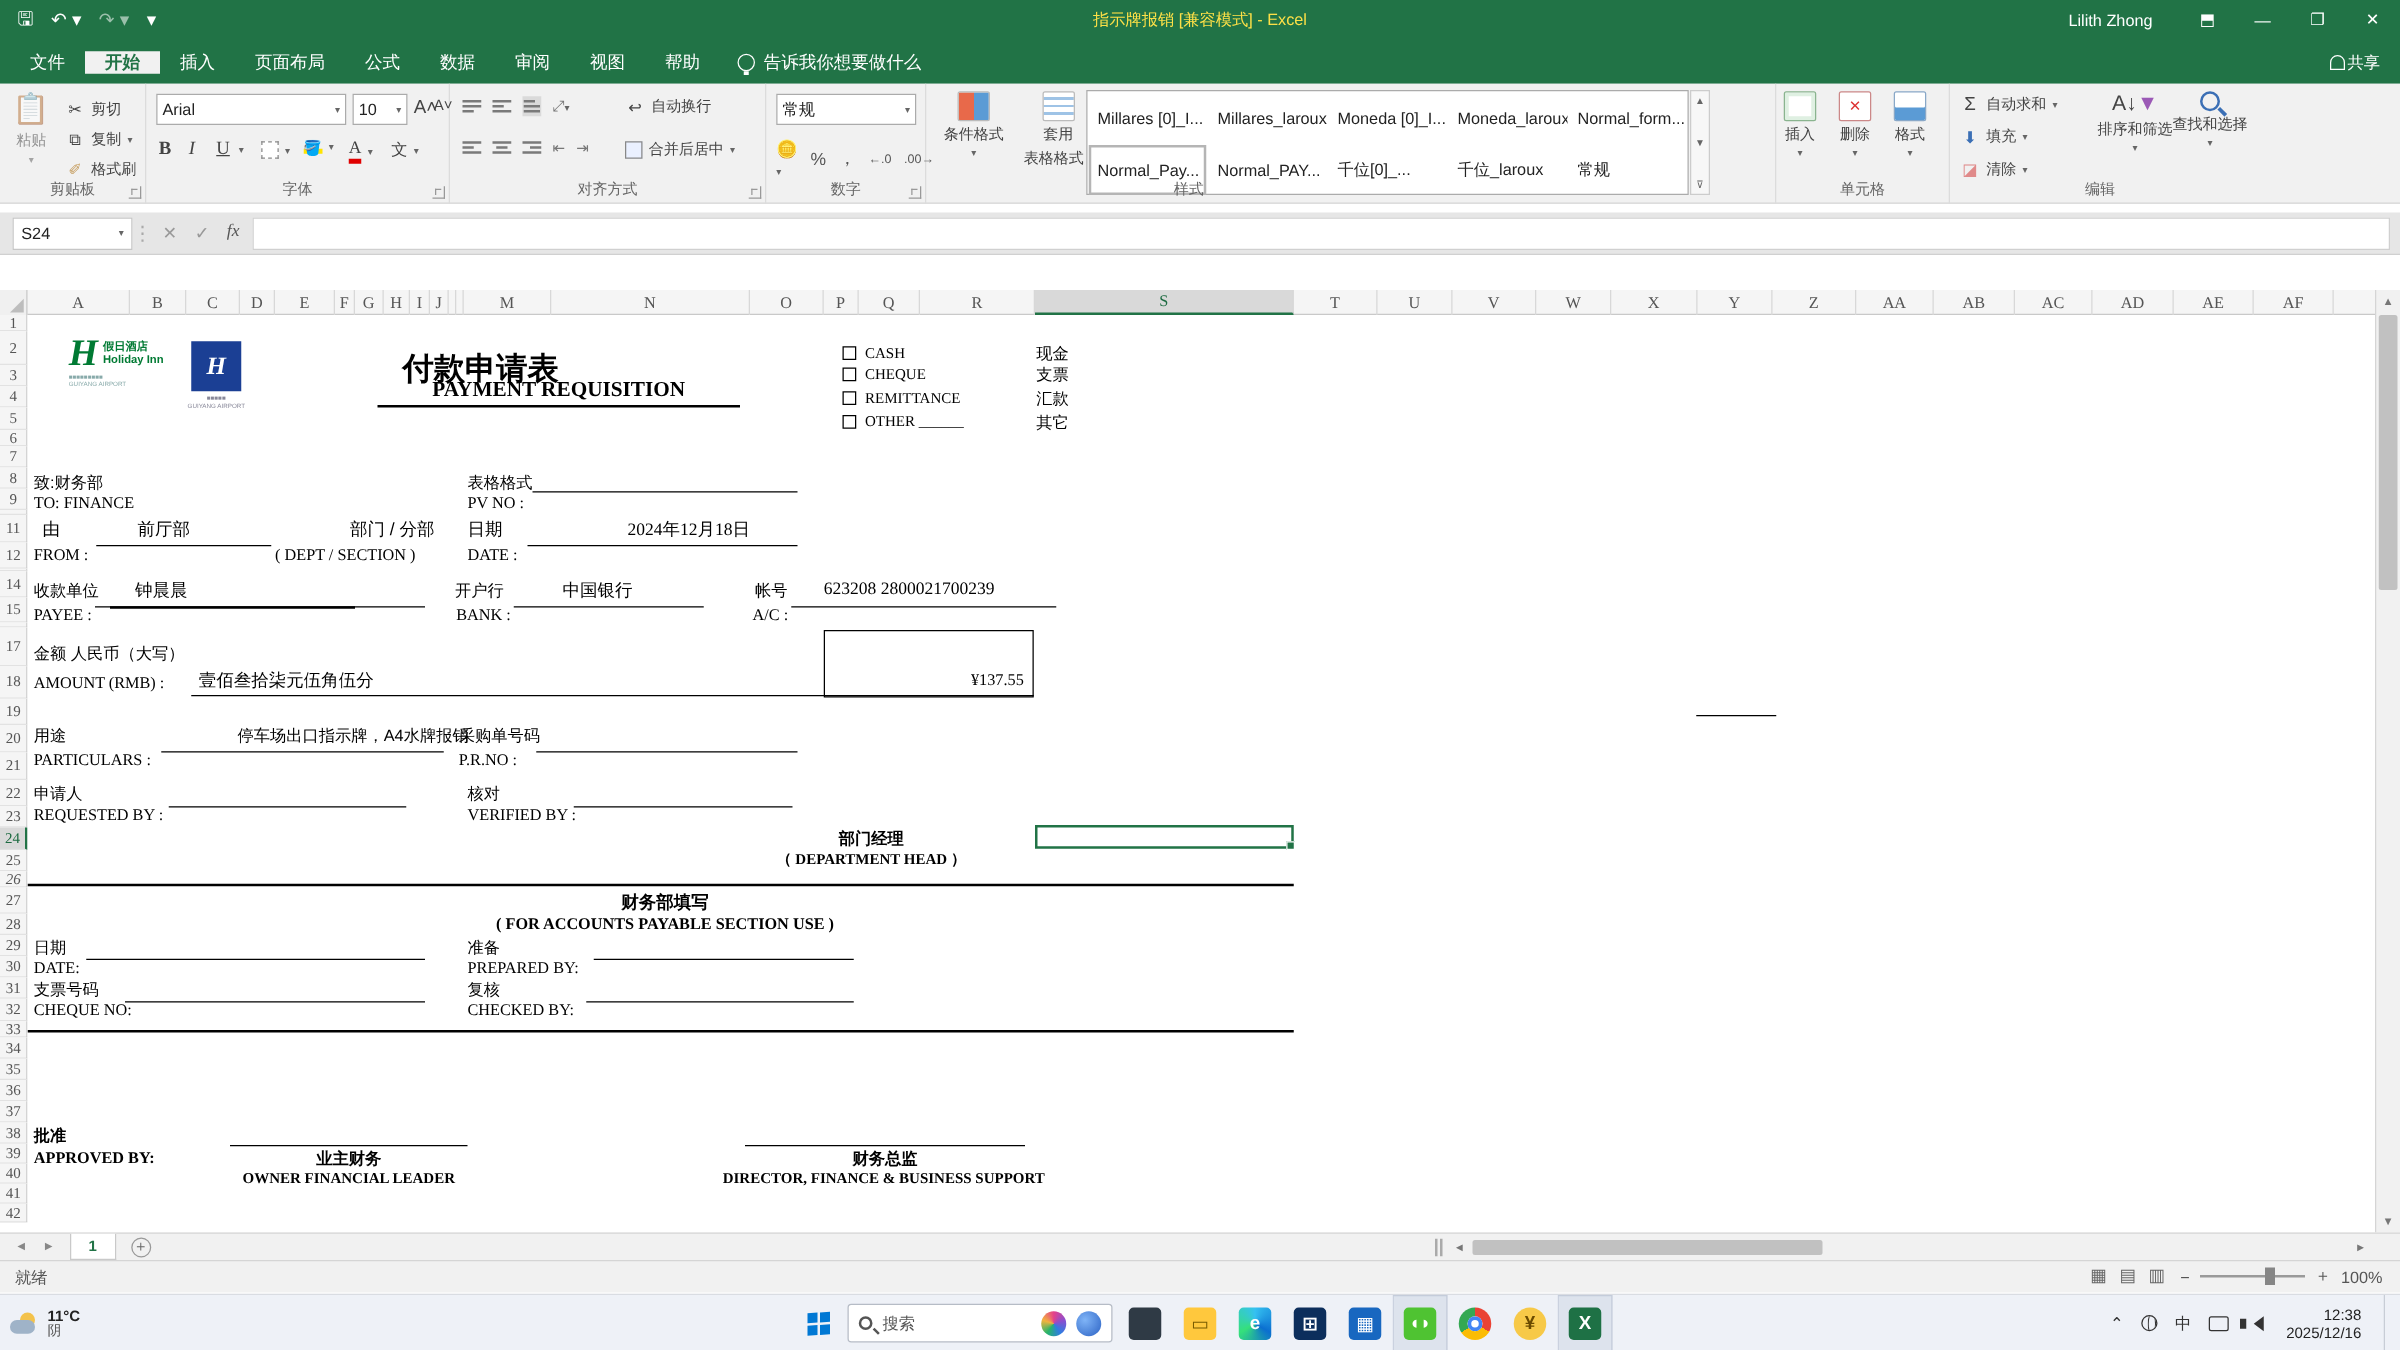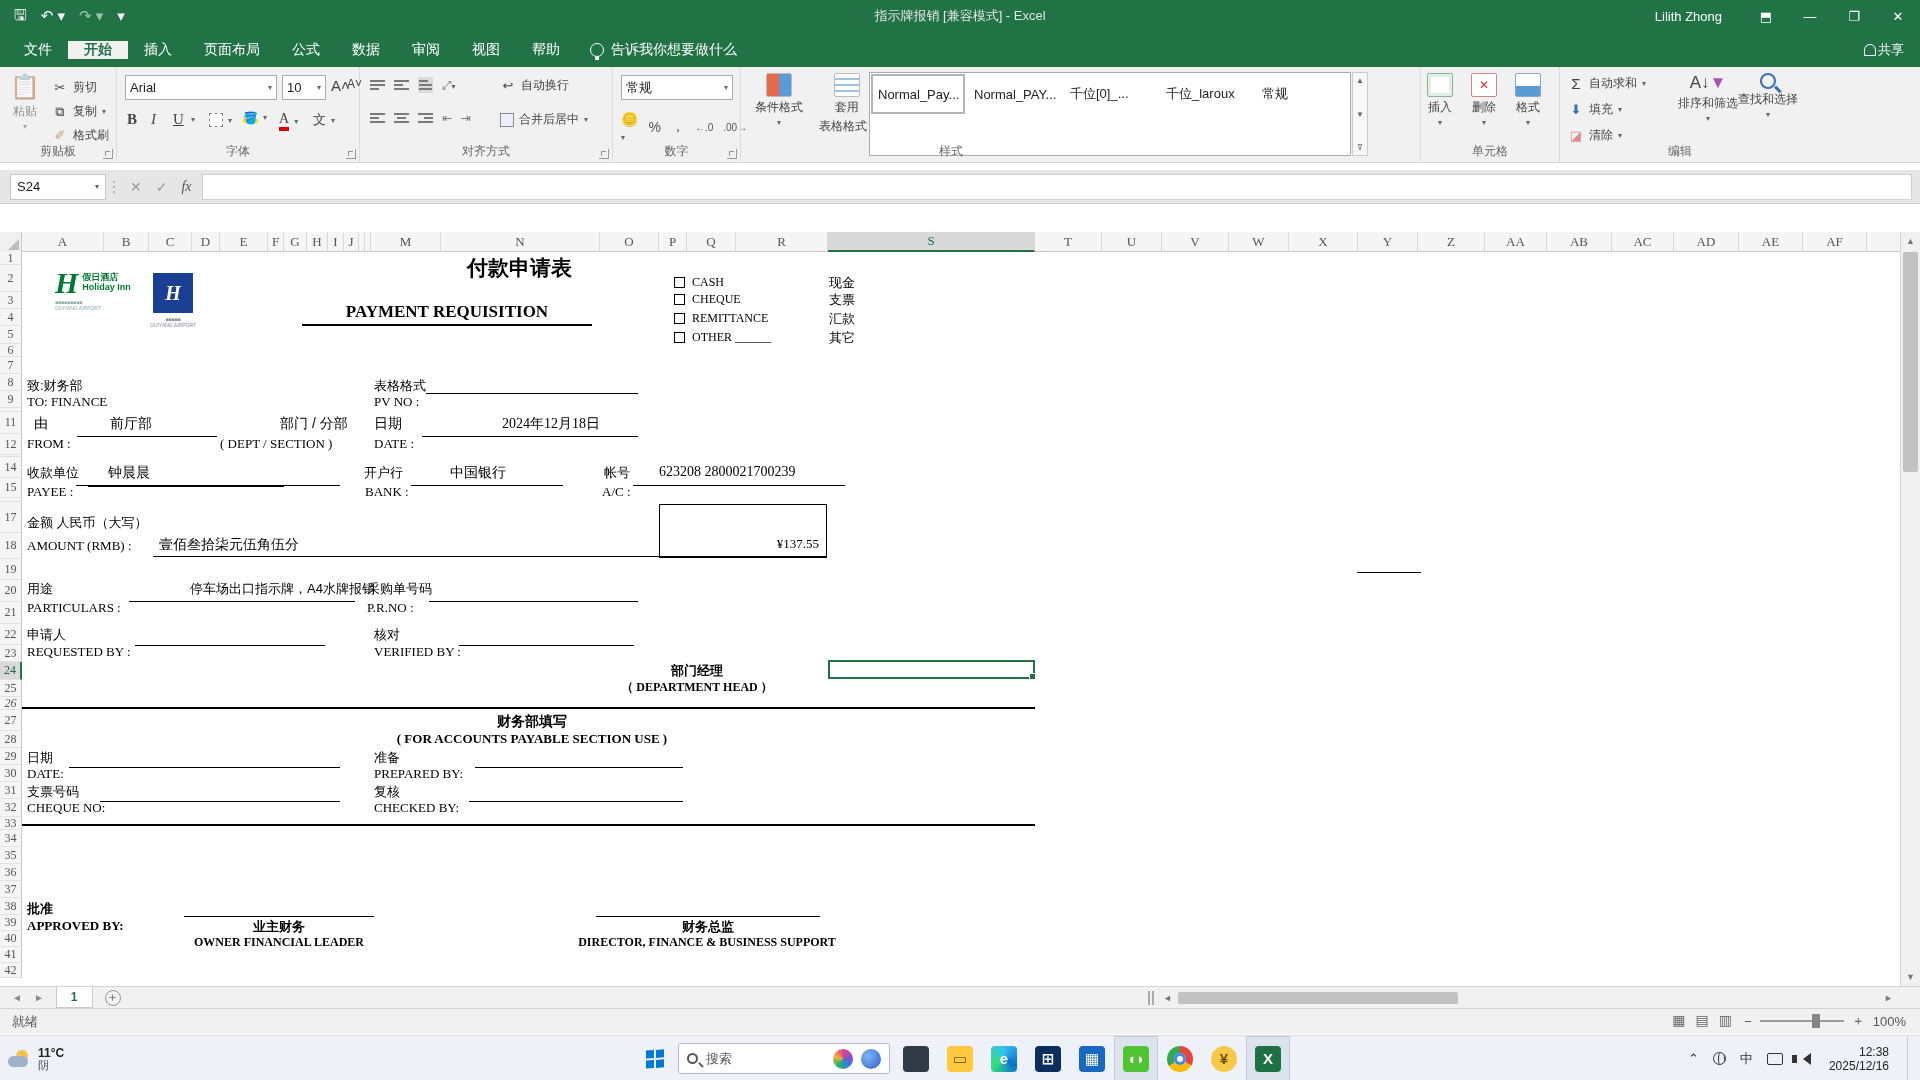--- a/index.html
+++ b/index.html
@@ -5,21 +5,21 @@
   * { margin:0; padding:0; box-sizing:border-box; }
   html,body { width:1920px; height:1080px; overflow:hidden; background:#fff;
               font-family:"Liberation Sans","DejaVu Sans",sans-serif; }
   #app { position:relative; width:1920px; height:1080px; }
 
   
   .titlebar { position:absolute; left:0; top:0; width:1920px; height:32px; background:#217346; color:#fff; }
   .qat { position:absolute; left:14px; top:0; height:32px; display:flex; align-items:center; gap:14px; font-size:15px; color:#fff; }
   .qat span { cursor:default; }
   .qat .dim { opacity:.55; }
-  .win-title { position:absolute; left:0; right:0; top:0; height:32px; text-align:center; line-height:32px; font-size:13px; color:#e5e5e5; }
+  .win-title { position:absolute; left:0; right:0; top:0; height:32px; text-align:center; line-height:32px; font-size:13px; color:#fde047; }
   .tb-right { position:absolute; right:0; top:0; height:32px; display:flex; align-items:center; }
   .tb-user { font-size:13px; margin-right:22px; }
   .tb-btn { width:44px; height:32px; display:flex; align-items:center; justify-content:center; font-size:13px; }
 
   
   .tabrow { position:absolute; left:0; top:32px; width:1920px; height:35px; background:#217346; }
   .rtabs { position:absolute; left:8px; top:0; height:35px; display:flex; align-items:center; }
   .rtab { padding:0 16px; display:flex; align-items:center; font-size:14px; color:#fff; cursor:default; }
   .rtab.active { background:#f1f1f1; color:#217346; font-weight:bold; }
   .tellme { display:flex; align-items:center; gap:7px; color:#fff; font-size:14px; padding:0 14px; }
@@ -327,20 +327,27 @@
         <span class="tile" style="background:linear-gradient(90deg,#e8694a 50%,#5b9bd5 50%);border:1px solid #bbb;"></span>
         <span>条件格式</span>
           <span class="dd">▾</span>
       </div>
       <div class="bigbtn" style="left:78px;top:6px;">
         <span class="tile" style="background:repeating-linear-gradient(0deg,#fff,#fff 4px,#9ec3e6 4px,#9ec3e6 6px);border:1px solid #bbb;"></span>
         <span>套用</span>
         <span><span>表格格式</span> <span class="dd">▾</span></span>
       </div>
       <div class="stylebox" style="left:128px;">
+        <div class="stylerow" id="stylerow1">
+            <div class="styleitem">Millares [0]_I...</div>
+            <div class="styleitem">Millares_laroux</div>
+            <div class="styleitem">Moneda [0]_I...</div>
+            <div class="styleitem">Moneda_laroux</div>
+            <div class="styleitem">Normal_form...</div>
+          </div>
         <div class="stylerow" id="stylerow2">
             <div class="styleitem sel">Normal_Pay...</div>
             <div class="styleitem">Normal_PAY...</div>
             <div class="styleitem">千位[0]_...</div>
             <div class="styleitem">千位_laroux</div>
             <div class="styleitem">常规</div>
           </div>
       </div>
       <div class="sscroll" style="left:611px;">
         <span>▲</span>
@@ -501,21 +508,21 @@
       <div class="hi-logo">
         <span class="hi-h">H</span>
         <span class="hi-tx"><span>假日酒店</span><br><span>Holiday Inn</span></span>
         <div class="hi-sub">■■■■■■■■■<br>GUIYANG AIRPORT</div>
       </div>
       <div class="hix-logo">
           <span>H</span>
         </div>
       <div class="hix-sub">■■■■■<br>GUIYANG AIRPORT</div>
 
-      <div class="t ser b" style="left:300px;top:2px;width:250px;text-align:right;font-size:21px;">付款申请表</div>
+      <div class="t ser b" style="left:300px;top:26px;width:250px;text-align:left;font-size:25px;">付款申请表</div>
       <div class="t ser b" style="left:280px;top:50px;width:290px;text-align:center;font-size:17px;border-bottom:2px solid #000;padding-bottom:2px;">PAYMENT REQUISITION</div>
 
       <div class="cb" style="left:652px;top:25px;"></div>
       <div class="t ser" style="left:670px;top:23px;font-size:12px;">CASH</div>
       <div class="cb" style="left:652px;top:42px;"></div>
       <div class="t ser" style="left:670px;top:40px;font-size:12px;">CHEQUE</div>
       <div class="cb" style="left:652px;top:61px;"></div>
       <div class="t ser" style="left:670px;top:59px;font-size:12px;">REMITTANCE</div>
       <div class="cb" style="left:652px;top:80px;"></div>
       <div class="t ser" style="left:670px;top:78px;font-size:12px;">OTHER ______</div>

